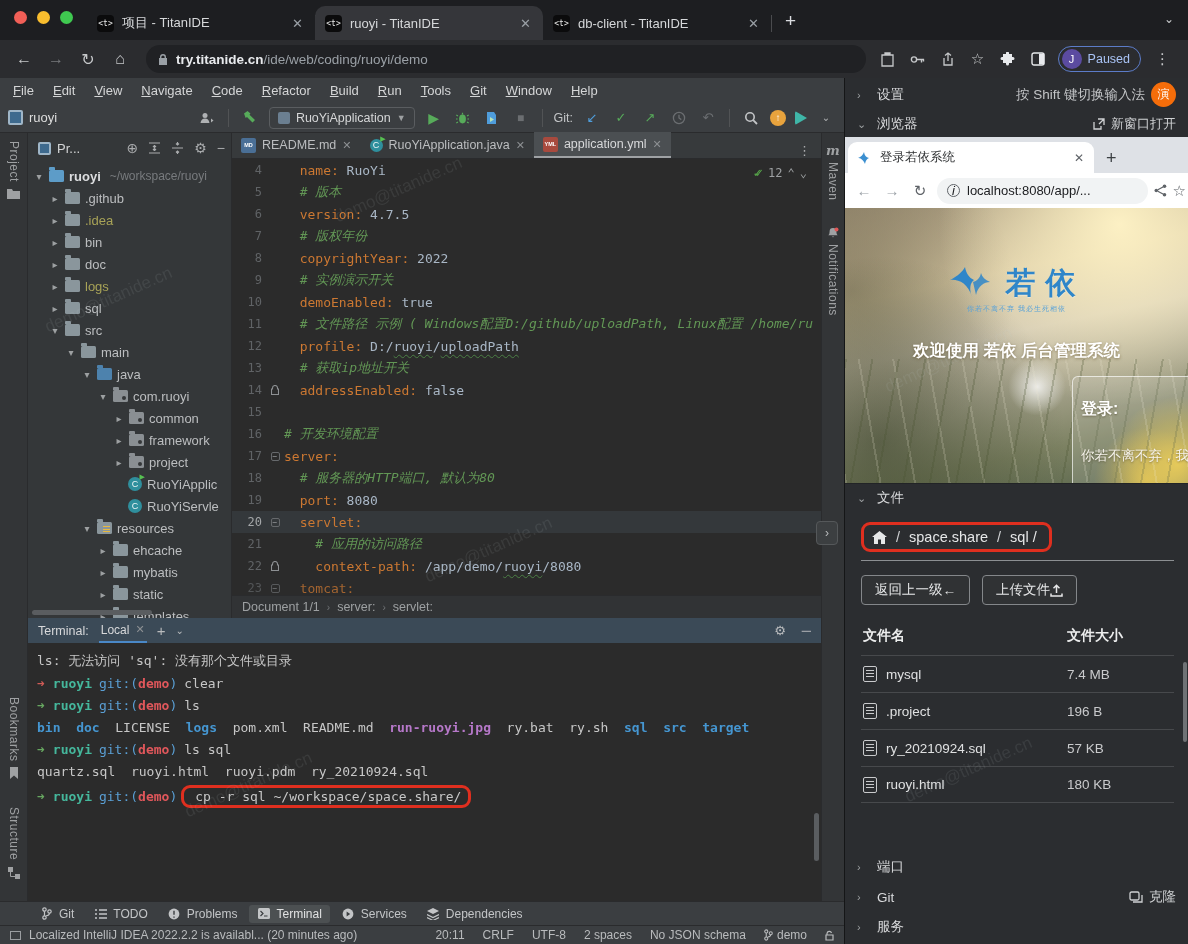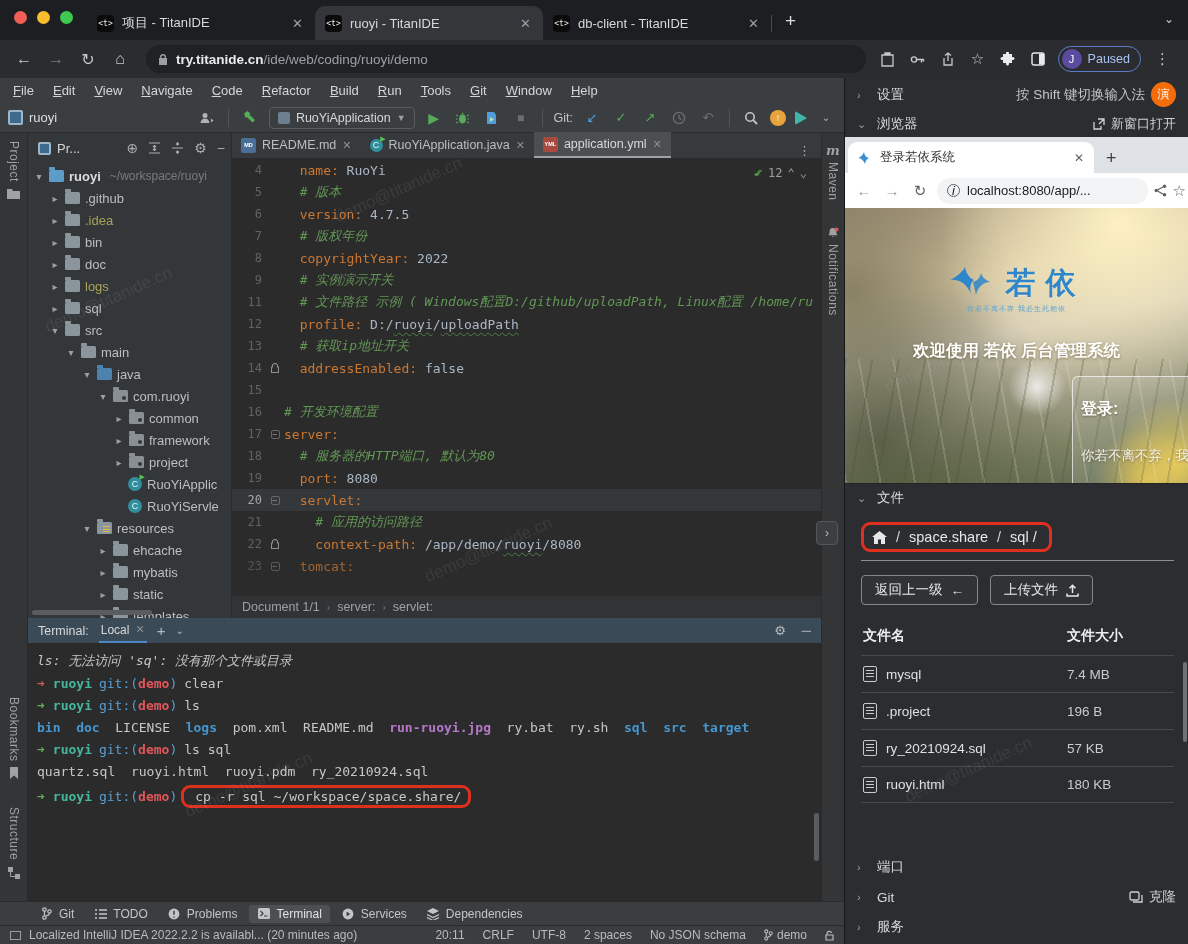--- a/index.html
+++ b/index.html
@@ -123,21 +123,21 @@
 .termhead .tl { color:#d7d8da; font-size:12.5px;}
 .ttab { display:flex; align-items:center; gap:6px; border-bottom:2px solid #4a88c7; height:25px; padding:0 2px;}
 .ttab .tn { color:#d7d8da; font-size:12px;}
 .ttab .x { color:#8d9093; font-size:11px;}
 .termhead .thico { color:#b9bbbd; font-size:13px;}
 .termhead .plus { font-size:15px; }
 .th-r { margin-left:auto; display:flex; gap:16px; }
 .termbody { flex:1; background:#2b2b2b; font-family:"DejaVu Sans Mono","Liberation Mono",monospace;
   font-size:13px; padding:7px 0 0 9px; position:relative; overflow:hidden;}
 .tline { height:22px; display:flex; align-items:center; white-space:pre;}
-.t-err { color:#c7c7c7;font-style:italic; }
+.t-err { color:#c7c7c7; }
 .aro { font-weight:bold; margin-right:8px;}
 .aro.red { color:#cf5b56; } .aro.grn2 { color:#67a760; }
 .t-name { color:#45b79c; font-weight:bold; margin-right:7px;}
 .t-git { color:#5a9fd4; font-weight:normal;}
 .t-branch { color:#e0575b; font-weight:bold;}
 .t-cmd { color:#c7c7c7; margin-left:7px;}
 .t-blue { color:#4596d1; font-weight:bold;}
 .t-mag { color:#b678c9; font-weight:bold;}
 .t-white { color:#c7c7c7;}
 .redbox { border:3px solid #df2f1f; border-radius:9px; padding:1px 7px; margin-left:4px;}
@@ -196,21 +196,21 @@
 .logincard { position:absolute; left:227px; top:168px; width:180px; height:120px; border:1px solid rgba(255,255,255,.65); border-radius:6px; background:rgba(255,255,255,.14); z-index:2; padding:22px 0 0 8px;}
 .logincard .lg { color:#fff; font-size:16px; font-weight:bold; text-shadow:0 1px 2px rgba(60,50,20,.5);}
 .logincard .slg { color:#f6f3ec; font-size:13.5px; margin-top:27px; white-space:nowrap; text-shadow:0 1px 2px rgba(60,50,20,.5);}
 
 .row-files { height:29px; border-top:1px solid #222426;}
 .filesbody { flex:1; padding:10px 14px 0 16px; position:relative; min-height:0;}
 .crumbbox { display:inline-flex; align-items:center; gap:9px; border:3px solid #df2f1f; border-radius:9px; padding:4px 12px 4px 8px; color:#e6e7e8; font-size:14.5px;}
 .crumbbox .sep { color:#cfd1d3; }
 .fhr { border:none; border-top:1px solid #8c8f92; margin:8px 0 14px 0;}
 .fbtns { display:flex; gap:12px; margin-bottom:20px;}
-.fbtn { display:flex; align-items:center; gap:8px; border:1px solid #84878a; border-radius:4px; padding:5px 13px; color:#e6e7e8; font-size:13.5px; background:#303234;}
+.fbtn { display:flex; align-items:center; border:1px solid #84878a; border-radius:4px; padding:5px 13px; color:#e6e7e8; font-size:13.5px; background:#303234;}
 .ftable { }
 .fthead { display:flex; color:#eceded; font-size:14px; font-weight:bold; padding:2px 2px 10px 2px;}
 .fthead .c2 { margin-left:auto; width:105px;}
 .frow { display:flex; align-items:center; border-top:1px solid #47494c; height:37px; padding:0 2px;}
 .frow .nm { color:#dfe0e1; font-size:13.5px; margin-left:9px;}
 .frow .sz { margin-left:auto; width:105px; color:#c9cacc; font-size:13.5px;}
 .frow:last-child { border-bottom:1px solid #47494c;}
 .docic { width:14px; height:16px; border:1.4px solid #c9cacc; border-radius:2px; position:relative; flex:none;}
 .docic::before { content:""; position:absolute; left:2px; top:3px; right:2px; height:1.2px; background:#c9cacc; box-shadow:0 3px 0 #c9cacc, 0 6px 0 #c9cacc;}
 .rsections { flex:none; padding-bottom:2px;}
@@ -589,20 +589,25 @@
                     <span class="ln">8</span>
                     <span class="gut"></span>
                     <span class="codetext"><span class="k">  copyrightYear:</span><span class="v"> 2022</span></span>
                   </div>
                 <div class="cl">
                     <span class="ln">9</span>
                     <span class="gut"></span>
                     <span class="codetext cm">  # 实例演示开关</span>
                   </div>
                 <div class="cl">
+                    <span class="ln">10</span>
+                    <span class="gut"></span>
+                    <span class="codetext"><span class="k">  demoEnabled:</span><span class="v"> true</span></span>
+                  </div>
+                <div class="cl">
                     <span class="ln">11</span>
                     <span class="gut"></span>
                     <span class="codetext cm">  # 文件路径 示例 ( Windows配置D:/github/uploadPath, Linux配置 /home/ru</span>
                   </div>
                 <div class="cl">
                     <span class="ln">12</span>
                     <span class="gut"></span>
                     <span class="codetext"><span class="k">  profile:</span><span class="v"> D:/</span><span class="wv">ruoyi</span><span class="v">/</span><span class="wv">uploadPath</span></span>
                   </div>
                 <div class="cl">

